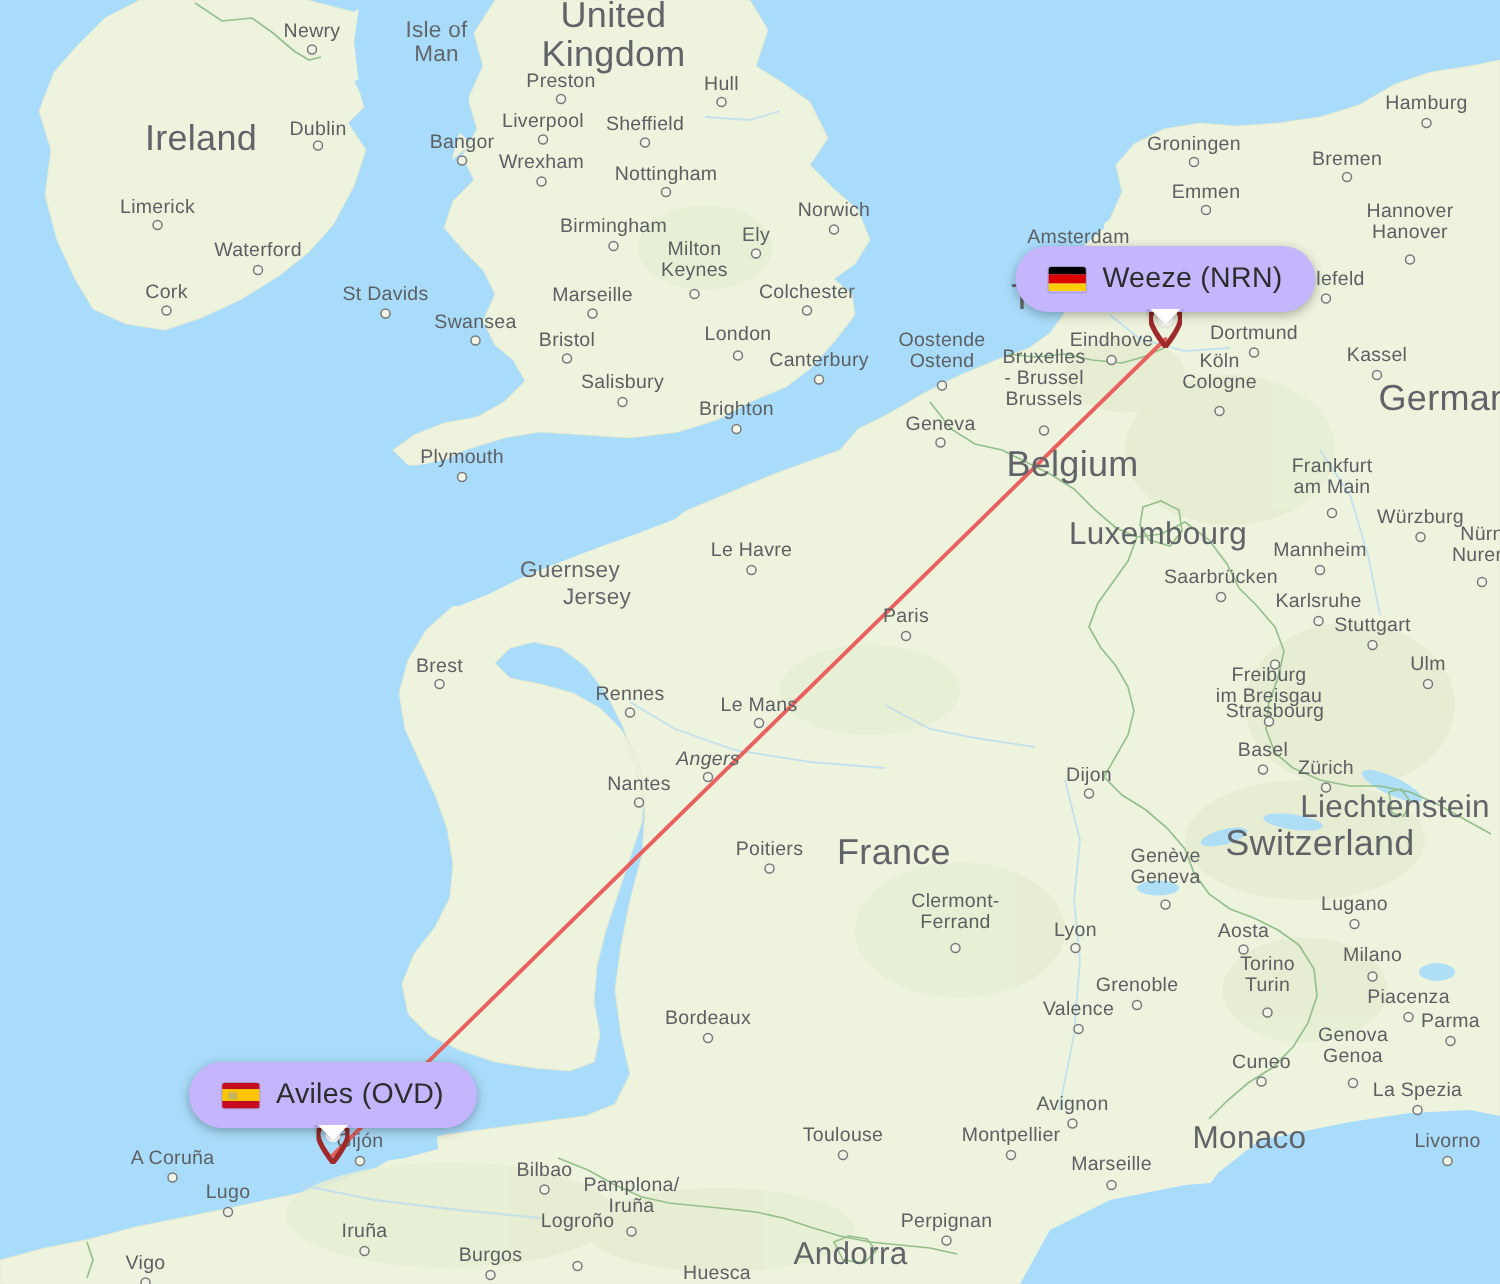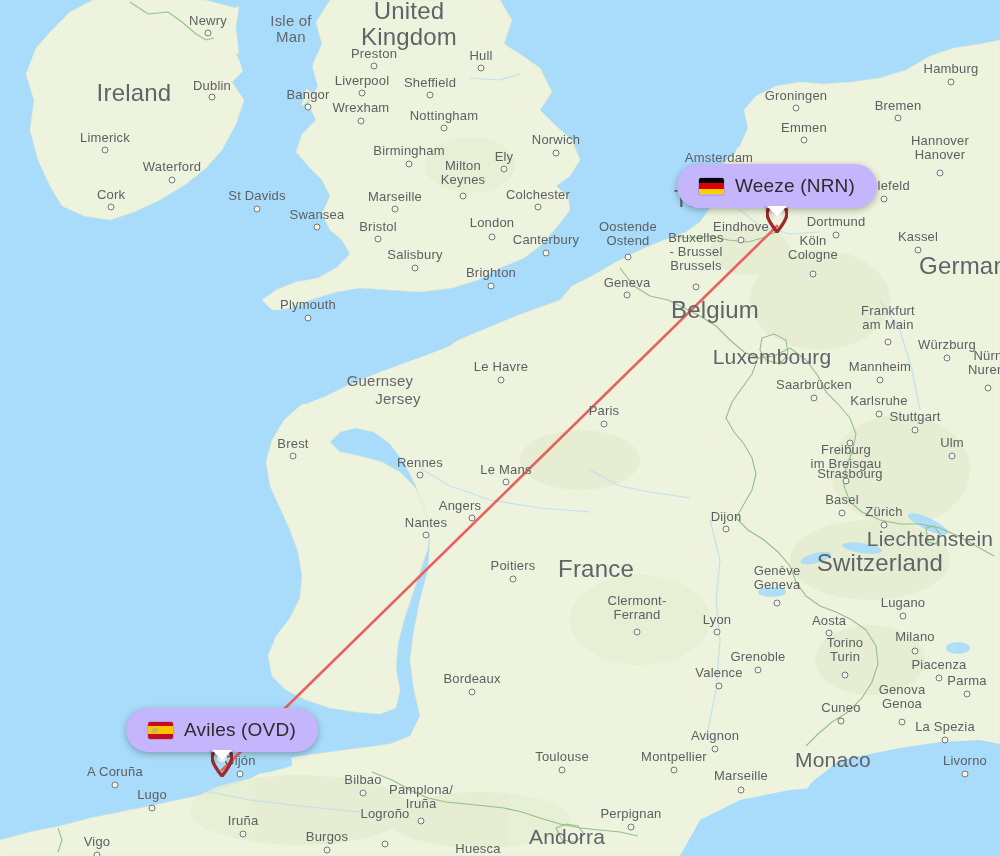--- a/index.html
+++ b/index.html
@@ -361,21 +361,21 @@
       <div class="lbl city" style="left: 604px; top: 411px;">Paris</div>
       <div class="dot" style="left: 604px; top: 424px;"></div>
       <div class="lbl city" style="left: 293px; top: 444px;">Brest</div>
       <div class="dot" style="left: 293px; top: 456px;"></div>
       <div class="lbl city" style="left: 420px; top: 463px;">Rennes</div>
       <div class="dot" style="left: 420px; top: 475px;"></div>
       <div class="lbl city" style="left: 506px; top: 470px;">Le Mans</div>
       <div class="dot" style="left: 506px; top: 482px;"></div>
       <div class="lbl city" style="left: 426px; top: 523px;">Nantes</div>
       <div class="dot" style="left: 426px; top: 535px;"></div>
-      <div class="lbl city" style="left: 460px; top: 506px;">Angers</div>
+      <div class="lbl city" style="left: 472px; top: 506px; font-style: italic;">Angers</div>
       <div class="dot" style="left: 472px; top: 518px;"></div>
       <div class="lbl city" style="left: 726px; top: 517px;">Dijon</div>
       <div class="dot" style="left: 726px; top: 529px;"></div>
       <div class="lbl city" style="left: 513px; top: 566px;">Poitiers</div>
       <div class="dot" style="left: 513px; top: 579px;"></div>
       <div class="lbl city" style="left: 637px; top: 608px;">Clermont-
 Ferrand</div>
       <div class="dot" style="left: 637px; top: 632px;"></div>
       <div class="lbl city" style="left: 717px; top: 620px;">Lyon</div>
       <div class="dot" style="left: 717px; top: 632px;"></div>

